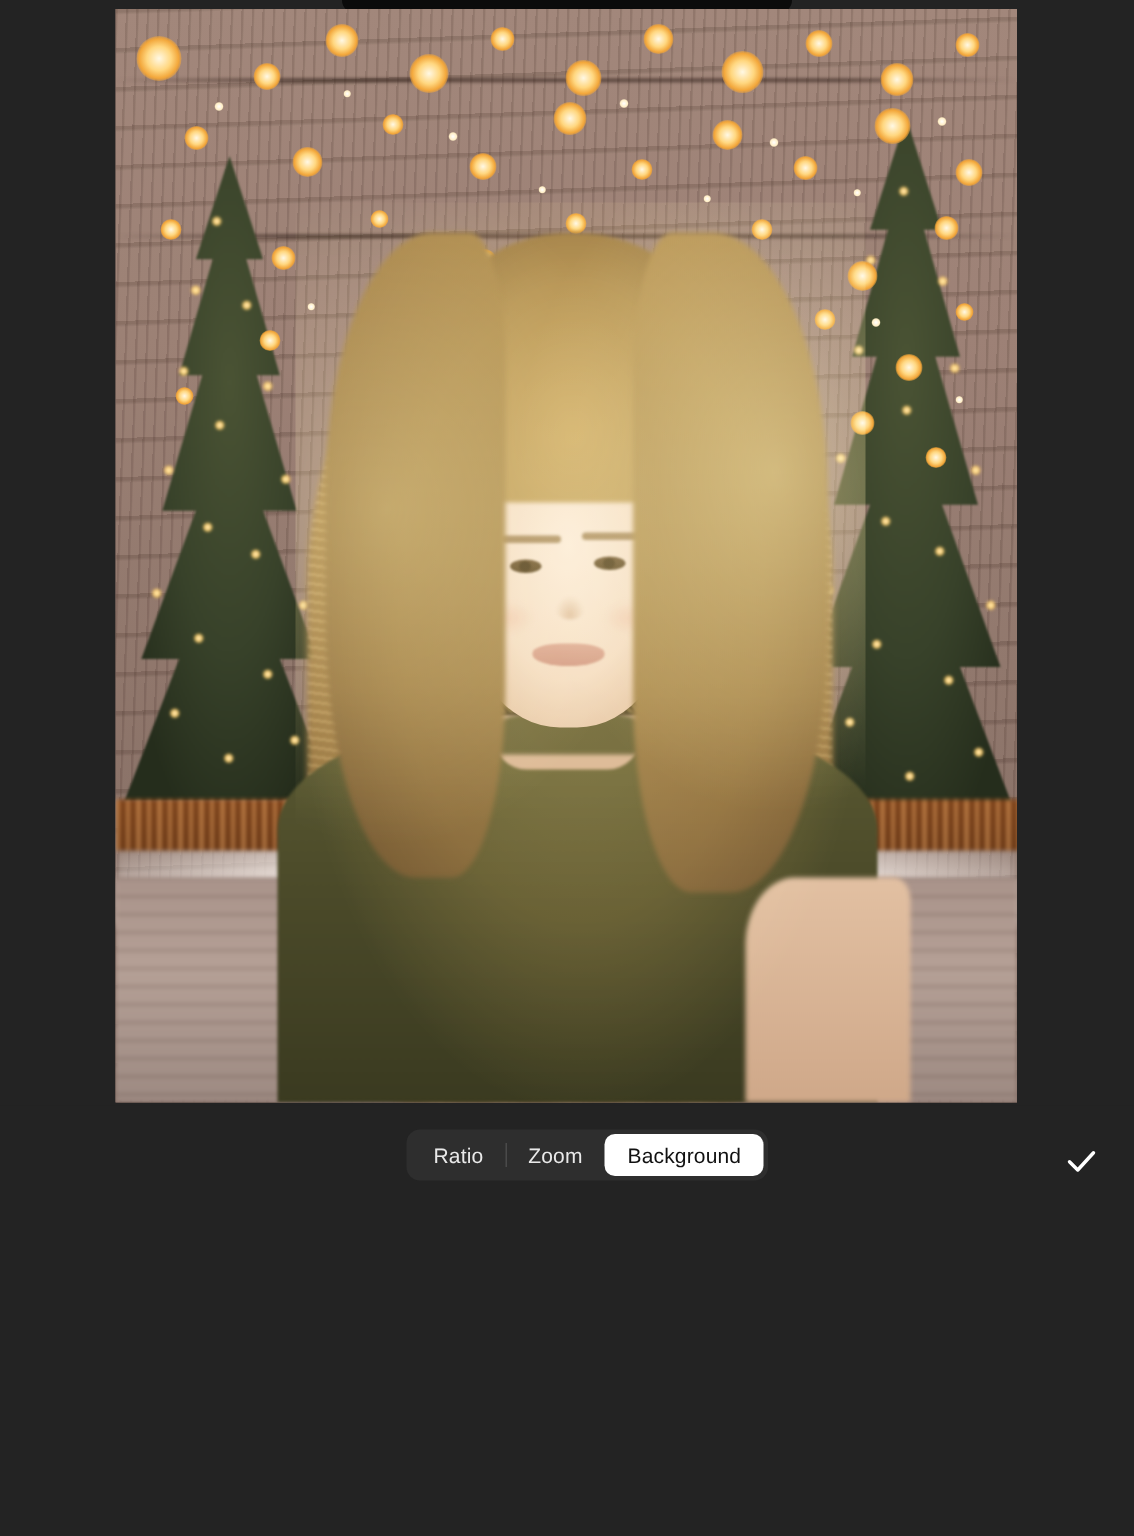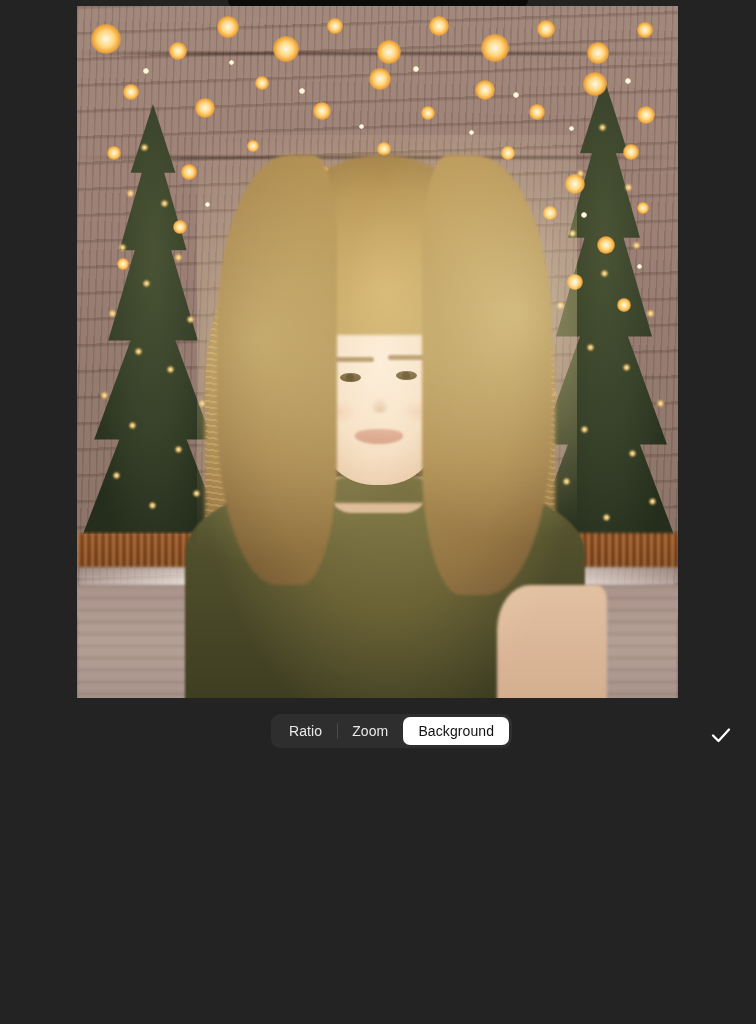--- a/index.html
+++ b/index.html
@@ -178,21 +178,21 @@
     position:absolute; left:120px; bottom:0; width:380px; height:600px;
     pointer-events:none;
     background:
       radial-gradient(ellipse at 84% 30%, rgba(255,228,150,.45) 0%, rgba(255,228,150,0) 38%),
       radial-gradient(ellipse at 16% 34%, rgba(255,222,140,.34) 0%, rgba(255,222,140,0) 40%);
     mix-blend-mode:screen;
   }
 
   
   .panel{
-    position:absolute; left:0; top:698px; width:708px; height:287px;
+    position:absolute; left:0; top:737px; width:708px; height:287px;
     background:#232323;
   }
   .tabbar{
     position:absolute; left:0; top:12px; width:756px; height:44px;
   }
   .seg{
     position:absolute; left:271px; top:4px; height:34px;
     background:#2e2e2e; border-radius:9px;
     display:flex; align-items:center; padding:3px;
   }

